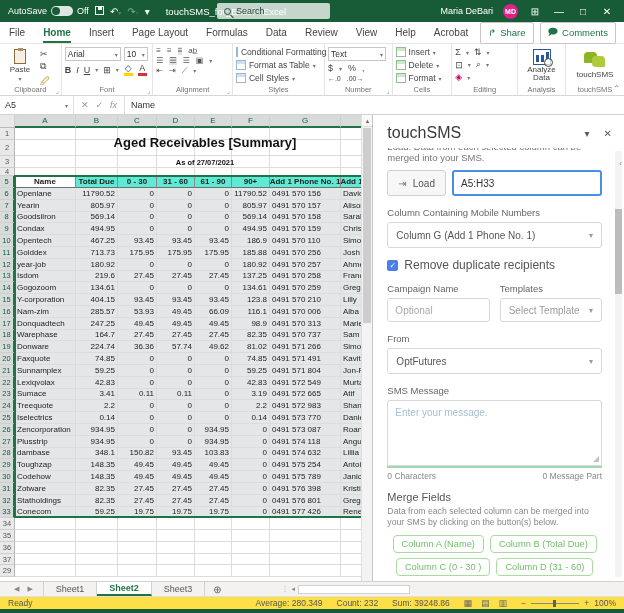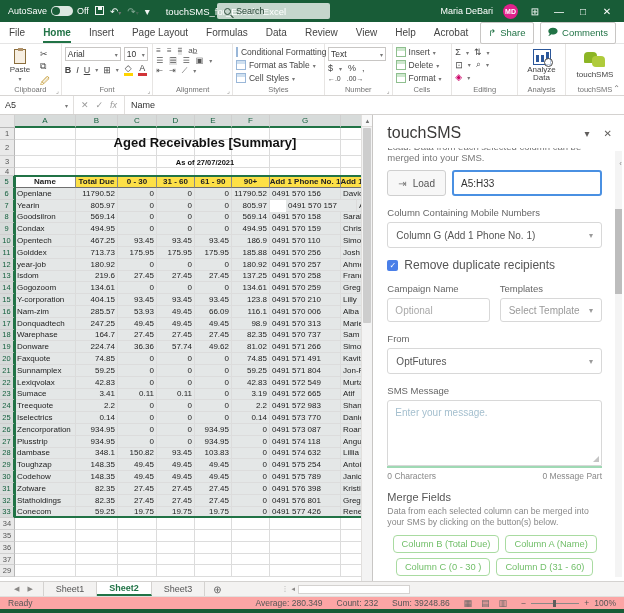--- a/index.html
+++ b/index.html
@@ -79,21 +79,21 @@
   .gh-cell { background:#e9e9e9; border-right:1px solid #cfcfcf; border-bottom:1px solid #b7b7b7; font-size:8px; color:#555;
     display:flex; align-items:center; justify-content:center; flex:none; }
   .gh-cell.hl { background:#d7dbda; color:#14603e; border-bottom:2px solid #217346; }
   .g-row { display:flex; }
   .rh-cell { background:#e9e9e9; border-right:1px solid #b7b7b7; border-bottom:1px solid #cfcfcf; font-size:7.5px; color:#555;
     display:flex; align-items:center; justify-content:center; flex:none; width:15px; }
   .rh-cell.hl { background:#d7dbda; color:#14603e; border-right:2px solid #217346; }
   .g-cell { border-right:1px solid #dcdcdc; border-bottom:1px solid #dcdcdc; font-size:8px; color:#222; overflow:hidden;
     white-space:nowrap; flex:none; display:flex; align-items:center; padding:0 2px; background:#fff; }
   .g-cell.sel { background:#e4e7e7; }
-  .g-cell.h5 { background:#fde047; font-weight:bold; justify-content:center; border-right:1px solid #8a8a8a; border-bottom:1px solid #6f6f6f; border-top:1px solid #6f6f6f; }
+  .g-cell.h5 { background:#5eead4; font-weight:bold; justify-content:center; border-right:1px solid #8a8a8a; border-bottom:1px solid #6f6f6f; border-top:1px solid #6f6f6f; }
   .g-cell.h5.active { background:#fff; }
   .g-cell.num { justify-content:flex-end; }
   .sheet-title { position:absolute; left:15px; width:380px; text-align:center; font-weight:bold; color:#111; pointer-events:none; }
   .sel-outline { position:absolute; border:2px solid #217346; pointer-events:none; }
   .vscroll { width:11px; background:#f3f3f3; border-left:1px solid #e1dfdd; display:flex; flex-direction:column; flex:none; }
   .vs-arrow { height:12px; display:flex; align-items:center; justify-content:center; font-size:6px; color:#707070; background:#f9f9f9; border-bottom:1px solid #e1dfdd; }
   .vs-thumb { margin:1px; height:195px; background:#cdcdcd; border-radius:1px; }
   
   .pane { flex:1; background:#fff; border-left:1px solid #c8c6c4; position:relative; display:flex; flex-direction:column; font-size:10px; }
   .pane-head { display:flex; align-items:center; padding:9px 12px 6px 14px; }
@@ -138,21 +138,21 @@
   
   .sheettabs { height:15px; background:#f3f2f1; border-top:1px solid #d4d2d0; display:flex; align-items:stretch; font-size:9px; color:#555; }
   .st-nav { display:flex; align-items:center; gap:8px; padding:0 10px 0 14px; color:#8a8886; font-size:7px; }
   .st-tab { padding:0 12px; display:flex; align-items:center; border-right:1px solid #d4d2d0; }
   .st-tab.first { border-left:1px solid #d4d2d0; }
   .st-tab.active { background:#fff; color:#217346; font-weight:bold; border-bottom:2px solid #217346; }
   .st-add { display:flex; align-items:center; padding:0 8px; color:#666; font-size:10px; }
   .hscroll { margin-left:auto; display:flex; align-items:center; gap:3px; padding-right:214px; }
   .hs-track { width:112px; height:9px; background:#fff; border:1px solid #d4d2d0; }
   
-  .statusbar { height:13px; background:#fca5a5; border-top:1px solid #e1dfdd; display:flex; align-items:center;
+  .statusbar { height:13px; background:#fde047; border-top:1px solid #e1dfdd; display:flex; align-items:center;
     font-size:8.5px; color:#555; padding:0 8px; }
   .sb-right { margin-left:auto; display:flex; align-items:center; gap:14px; }
   .sb-views { display:flex; gap:9px; font-size:9px; color:#666; }
   .zoomctl { display:flex; align-items:center; gap:5px; }
   .zoom-track { width:48px; height:1px; background:#8a8886; position:relative; }
   .zoom-knob { position:absolute; left:22px; top:-3px; width:3px; height:7px; background:#605e5c; }
   .greenstrip { height:5px; background:#185C37; }
 </style>
 </head>
 <body>
@@ -468,21 +468,21 @@
           <div class="g-cell sel" style="width: 54px;">David</div>
         </div>
         <div class="g-row" style="height: 11.8px;">
           <div class="rh-cell hl">7</div>
           <div class="g-cell sel" style="width: 61px;">Yearin</div>
           <div class="g-cell sel num" style="width: 42px;">805.97</div>
           <div class="g-cell sel num" style="width: 39px;">0</div>
           <div class="g-cell sel num" style="width: 38px;">0</div>
           <div class="g-cell sel num" style="width: 37px;">0</div>
           <div class="g-cell sel num" style="width: 38px;">805.97</div>
-          <div class="g-cell sel" style="width: 71px; margin-left: 16px;">0491 570 157</div>
+          <div class="g-cell sel" style="width: 71px;">0491 570 157</div>
           <div class="g-cell sel" style="width: 54px;">Alison</div>
         </div>
         <div class="g-row" style="height: 11.8px;">
           <div class="rh-cell hl">8</div>
           <div class="g-cell sel" style="width: 61px;">Goodsilron</div>
           <div class="g-cell sel num" style="width: 42px;">569.14</div>
           <div class="g-cell sel num" style="width: 39px;">0</div>
           <div class="g-cell sel num" style="width: 38px;">0</div>
           <div class="g-cell sel num" style="width: 37px;">0</div>
           <div class="g-cell sel num" style="width: 38px;">569.14</div>
@@ -888,22 +888,22 @@
         <span class="resize-handle"></span>
       </div>
       <div class="counts">
         <span>0 Characters</span>
         <span>0 Message Part</span>
       </div>
 
       <div class="merge-title">Merge Fields</div>
       <div class="merge-desc">Data from each selected column can be merged into your SMS by clicking on the button(s) below.</div>
       <div class="merge-btns" id="merge-btns">
+          <button class="mbtn">Column A (Name)</button>
           <button class="mbtn">Column B (Total Due)</button>
-          <button class="mbtn">Column A (Name)</button>
           <button class="mbtn">Column C (0 - 30 )</button>
           <button class="mbtn">Column D (31 - 60)</button>
           <button class="mbtn">Column E (61 - 90)</button>
           <button class="mbtn">Column F (90+)</button>
         </div>
 
     </div>
     <div class="pane-scroll">
         <div class="thumb"></div>
       </div>

